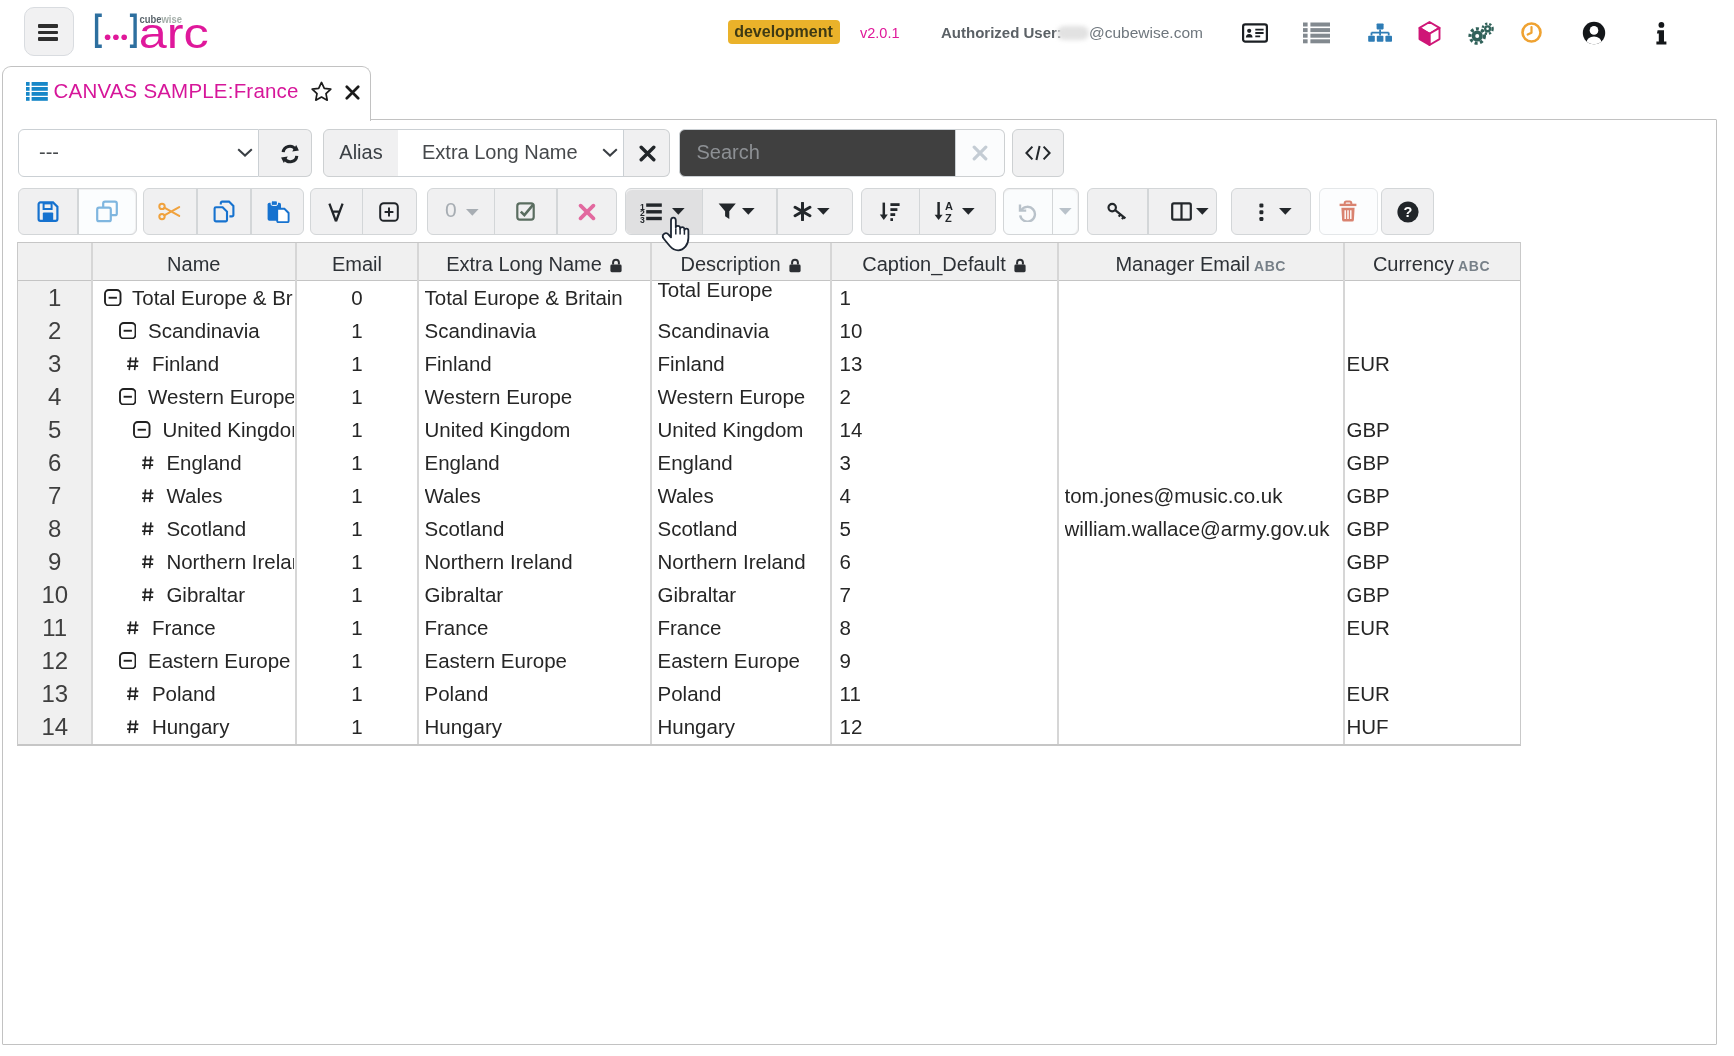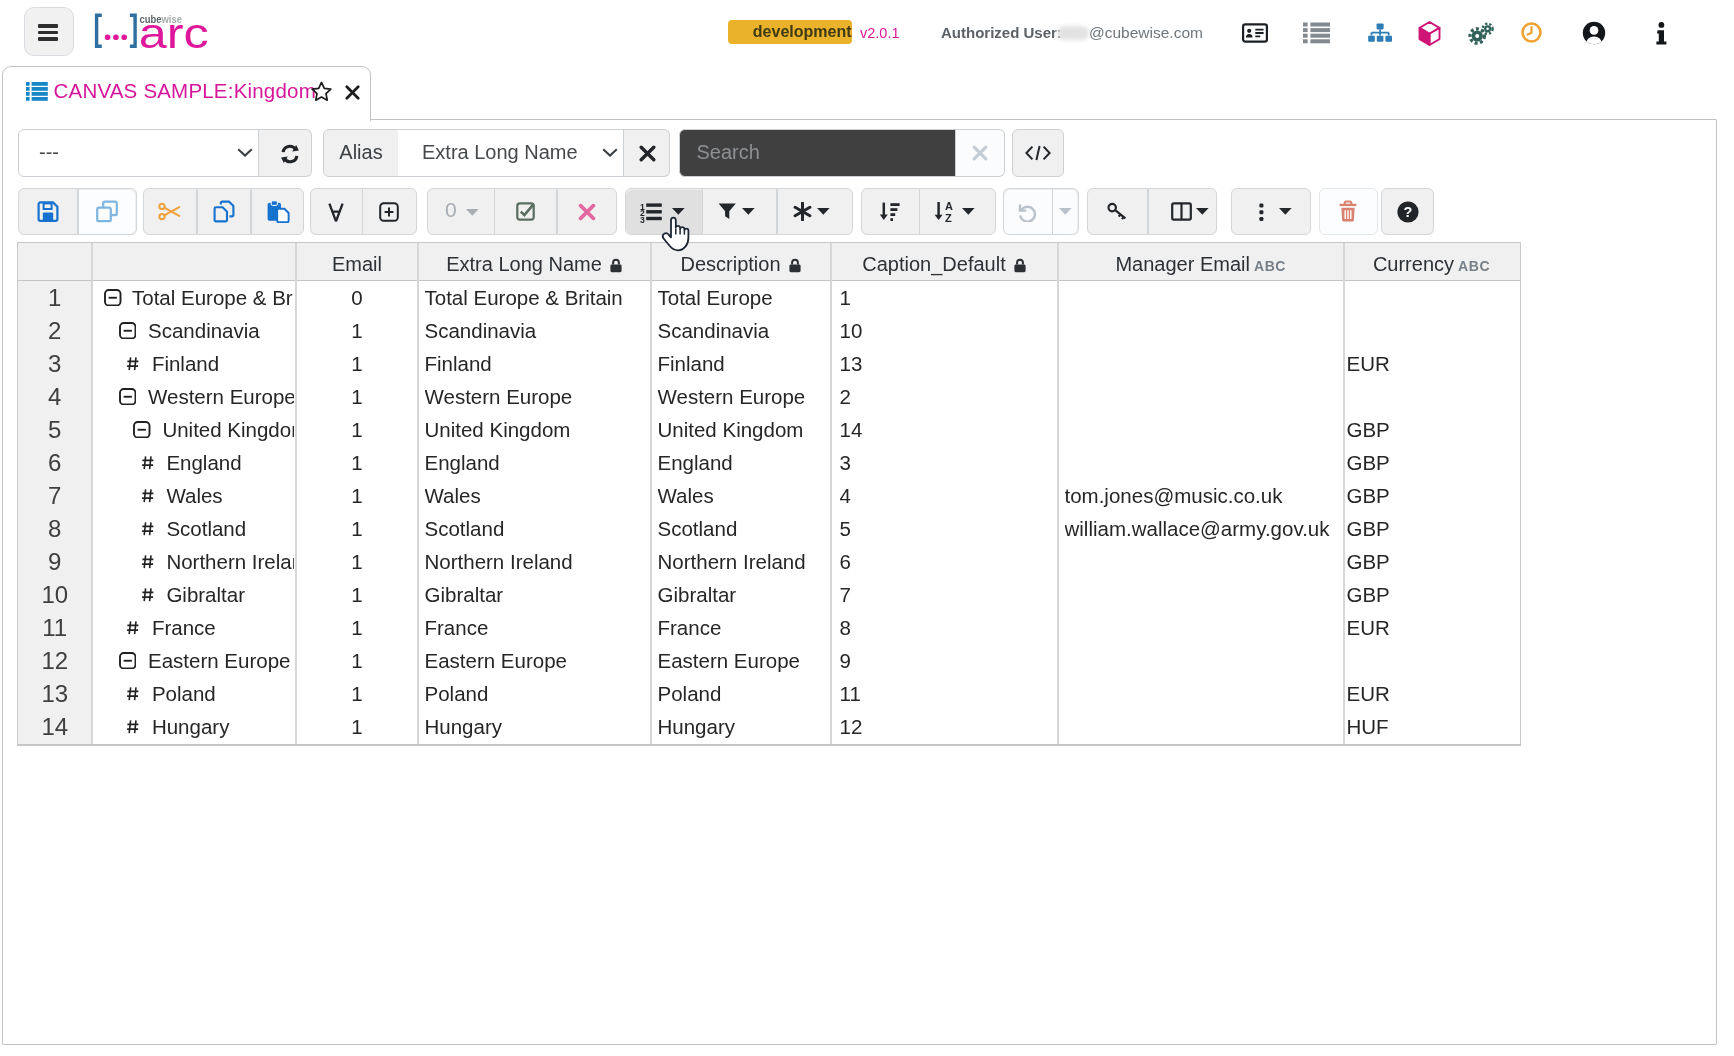--- a/index.html
+++ b/index.html
@@ -14,21 +14,21 @@
     <div class="abs" style="left:38px;top:37.2px;width:19.5px;height:3.5px;background:#2e2e2e;border-radius:1px;"></div>
     <svg class="abs" style="left:93px;top:8px;" width="125" height="44" viewBox="0 0 125 44">
       <path d="M8.8,7.2 H3.6 V38.2 H8.8" fill="none" stroke="#2d6f9f" stroke-width="3.4"></path>
       <path d="M36.9,7.2 H42.1 V38.2 H36.9" fill="none" stroke="#2d6f9f" stroke-width="3.4"></path>
       <circle cx="14.6" cy="29.2" r="2.8" fill="#e0189a"></circle>
       <circle cx="22.9" cy="29.2" r="2.8" fill="#e0189a"></circle>
       <circle cx="31.2" cy="29.2" r="2.8" fill="#e0189a"></circle>
       <text x="46.5" y="15" font-size="11.5" font-weight="bold" textLength="42.5" lengthAdjust="spacingAndGlyphs"><tspan fill="#5a646b">cube</tspan><tspan fill="#a4aea9">wise</tspan></text>
       <text x="45.8" y="40" font-size="42" fill="#df189b" textLength="70" lengthAdjust="spacingAndGlyphs">arc</text>
     </svg>
-    <div class="abs" style="left:727.5px;top:19.5px;width:124px;height:24.5px;background:#eab22a;border-radius:4px;color:#3e3a14;font-size:16px;font-weight:bold;text-align:right;line-height:24.5px;box-sizing:border-box;">development</div>
+    <div class="abs" style="left:727.5px;top:19.5px;width:112px;height:24.5px;background:#eab22a;border-radius:4px;color:#3e3a14;font-size:16px;font-weight:bold;text-align:center;line-height:24.5px;box-sizing:border-box;">development</div>
     <div class="abs" style="left:860px;top:24px;width:60px;height:18px;color:#e0189a;font-size:14.5px;line-height:18px;">v2.0.1</div>
     <div class="abs" style="left:941px;top:24px;width:300px;height:18px;color:#5b6166;font-size:15px;font-weight:bold;line-height:18px;">Authorized User:</div>
     <div class="abs" style="left:1057px;top:26px;width:32px;height:14px;background:#e2e2e2;border-radius:7px;filter:blur(2px);"></div>
     <div class="abs" style="left:1089px;top:24px;width:200px;height:18px;color:#6e767d;font-size:15.5px;line-height:18px;">@cubewise.com</div>
     <svg class="abs" style="left:1242px;top:23px;" width="26" height="20" viewBox="0 0 26 20">
       <rect x="1.1" y="1.4" width="23.8" height="17.2" rx="2.2" fill="none" stroke="#1b1f23" stroke-width="2.2"></rect>
       <circle cx="7.2" cy="7.8" r="2.1" fill="#1b1f23"></circle>
       <path d="M3.9,14.6 Q3.9,10.9 7.2,10.9 Q10.5,10.9 10.5,14.6 Z" fill="#1b1f23"></path>
       <path d="M13.3,6.6 H21.6 M13.3,10 H21.6 M13.3,13.4 H18.2" stroke="#1b1f23" stroke-width="1.9"></path>
     </svg>
@@ -87,21 +87,21 @@
     <svg class="abs" style="left:25.8px;top:82px;z-index:4;" width="22" height="19" viewBox="0 0 22 19">
       <rect x="0" y="0" width="3.6" height="3.8" fill="#1787c8"></rect>
       <rect x="5.6" y="0" width="16.2" height="3.8" fill="#1787c8"></rect>
       <rect x="0" y="5" width="3.6" height="3.8" fill="#1787c8"></rect>
       <rect x="5.6" y="5" width="16.2" height="3.8" fill="#1787c8"></rect>
       <rect x="0" y="10" width="3.6" height="3.8" fill="#1787c8"></rect>
       <rect x="5.6" y="10" width="16.2" height="3.8" fill="#1787c8"></rect>
       <rect x="0" y="15" width="3.6" height="3.8" fill="#1787c8"></rect>
       <rect x="5.6" y="15" width="16.2" height="3.8" fill="#1787c8"></rect>
     </svg>
-    <div class="abs" style="left:53.5px;top:66px;width:250px;height:54px;color:#d6169a;font-size:20.5px;line-height:50px;letter-spacing:0.2px;z-index:4;white-space:nowrap;">CANVAS SAMPLE:Kingdom</div>
+    <div class="abs" style="left:53.5px;top:66px;width:250px;height:54px;color:#d6169a;font-size:20.5px;line-height:50px;letter-spacing:0.2px;z-index:4;white-space:nowrap;">CANVAS SAMPLE:France</div>
     <svg class="abs" style="left:311px;top:81px;z-index:4;" width="21" height="21" viewBox="0 0 21 21">
       <polygon points="10.5,1.4 13.3,7.4 19.8,8.2 15,12.7 16.2,19.2 10.5,16 4.8,19.2 6,12.7 1.2,8.2 7.7,7.4" fill="none" stroke="#1b1b1b" stroke-width="1.7" stroke-linejoin="round"></polygon>
     </svg>
     <svg class="abs" style="left:344.5px;top:84.5px;z-index:4;" width="15" height="15" viewBox="0 0 15 15">
       <path d="M1.8,1.8 L13.2,13.2 M13.2,1.8 L1.8,13.2" stroke="#1b1b1b" stroke-width="2.7" stroke-linecap="round"></path>
     </svg>
     <div class="abs" style="left:18px;top:128.5px;width:241px;height:48px;background:#fff;border:1.5px solid #cbd0d4;border-radius:6px 0 0 6px;box-sizing:border-box;color:#46494c;font-size:20px;line-height:45px;padding-left:20px;">---</div>
     <svg class="abs" style="left:237px;top:148px;" width="16" height="9" viewBox="0 0 16 9">
       <polyline points="1.2,1.2 8,7.6 14.8,1.2" fill="none" stroke="#3a3f44" stroke-width="2"></polyline>
     </svg>
@@ -282,20 +282,21 @@
     <div class="abs" style="left:16.6px;top:241.9px;width:1.5px;height:503.5px;background:#c9c9c9;"></div>
     <div class="abs" style="left:1519.5px;top:241.9px;width:1.5px;height:503.5px;background:#c9c9c9;"></div>
     <div class="abs" style="left:18px;top:279.6px;width:1501.5px;height:1.5px;background:#c4c4c4;"></div>
     <div class="abs" style="left:90.5px;top:243.3px;width:2px;height:500.7px;background:#d6d6d6;"></div>
     <div class="abs" style="left:295px;top:243.3px;width:2px;height:500.7px;background:#d6d6d6;"></div>
     <div class="abs" style="left:417px;top:243.3px;width:2px;height:500.7px;background:#d6d6d6;"></div>
     <div class="abs" style="left:650px;top:243.3px;width:2px;height:500.7px;background:#d6d6d6;"></div>
     <div class="abs" style="left:830px;top:243.3px;width:2px;height:500.7px;background:#d6d6d6;"></div>
     <div class="abs" style="left:1057px;top:243.3px;width:2px;height:500.7px;background:#d6d6d6;"></div>
     <div class="abs" style="left:1342.5px;top:243.3px;width:2px;height:500.7px;background:#d6d6d6;"></div>
+    <div class="abs" style="left:91.5px;top:243.3px;width:204.5px;height:37.7px;color:#2d3136;font-size:20px;line-height:42px;text-align:center;">Name</div>
     <div class="abs" style="left:296px;top:243.3px;width:122px;height:37.7px;color:#2d3136;font-size:20px;line-height:42px;text-align:center;">Email</div>
     <div class="abs" style="left:418px;top:243.3px;width:233px;height:37.7px;color:#2d3136;font-size:20px;line-height:42px;text-align:center;">Extra Long Name<svg style="display:inline-block;vertical-align:-2px;margin-left:7px;" width="14" height="15" viewBox="0 0 14 15">
         <path d="M4.1,6.6 V4.6 a2.9,2.9 0 0 1 5.8,0 V6.6" fill="none" stroke="#2c2f33" stroke-width="2"></path>
         <rect x="1.4" y="6.6" width="11.2" height="7.6" rx="1.4" fill="#2c2f33"></rect>
       </svg></div>
     <div class="abs" style="left:651px;top:243.3px;width:180px;height:37.7px;color:#2d3136;font-size:20px;line-height:42px;text-align:center;">Description<svg style="display:inline-block;vertical-align:-2px;margin-left:7px;" width="14" height="15" viewBox="0 0 14 15">
         <path d="M4.1,6.6 V4.6 a2.9,2.9 0 0 1 5.8,0 V6.6" fill="none" stroke="#2c2f33" stroke-width="2"></path>
         <rect x="1.4" y="6.6" width="11.2" height="7.6" rx="1.4" fill="#2c2f33"></rect>
       </svg></div>
     <div class="abs" style="left:831px;top:243.3px;width:227px;height:37.7px;color:#2d3136;font-size:20px;line-height:42px;text-align:center;">Caption_Default<svg style="display:inline-block;vertical-align:-2px;margin-left:7px;" width="14" height="15" viewBox="0 0 14 15">
@@ -305,21 +306,21 @@
     <div class="abs" style="left:1058px;top:243.3px;width:285.5px;height:37.7px;color:#2d3136;font-size:20px;line-height:42px;text-align:center;">Manager Email<span style="font-size:14px;font-weight:bold;color:#778088;letter-spacing:0.6px;"> ABC</span></div>
     <div class="abs" style="left:1343.5px;top:243.3px;width:176.0px;height:37.7px;color:#2d3136;font-size:20px;line-height:42px;text-align:center;">Currency<span style="font-size:14px;font-weight:bold;color:#778088;letter-spacing:0.6px;"> ABC</span></div>
     <div class="abs" style="left:18px;top:281px;width:73.5px;height:33px;color:#3f3f3f;font-size:24px;line-height:33px;text-align:center;">1</div>
     <svg class="abs" style="left:104px;top:288.8px;" width="17.5" height="17.5" viewBox="0 0 17.5 17.5">
       <rect x="1" y="1" width="15.5" height="15.5" rx="3.8" fill="none" stroke="#212121" stroke-width="1.9"></rect>
       <path d="M4.6,8.75 H12.9" stroke="#212121" stroke-width="1.9"></path>
     </svg>
     <div class="abs" style="left:132px;top:281px;width:162px;height:33px;color:#262626;font-size:20.5px;line-height:33px;overflow:hidden;white-space:nowrap;">Total Europe &amp; Britain</div>
     <div class="abs" style="left:296px;top:281px;width:122px;height:33px;color:#262626;font-size:20.5px;line-height:33px;text-align:center;">0</div>
     <div class="abs" style="left:424.5px;top:281px;width:224.5px;height:33px;color:#262626;font-size:20.5px;line-height:33px;white-space:nowrap;overflow:hidden;">Total Europe &amp; Britain</div>
-    <div class="abs" style="left:657.5px;top:281px;width:171.5px;height:33px;color:#262626;font-size:20.5px;line-height:33px;white-space:nowrap;overflow:hidden;">Total Europe</div>
+    <div class="abs" style="left:657.5px;top:273px;width:171.5px;height:33px;color:#262626;font-size:20.5px;line-height:33px;white-space:nowrap;overflow:hidden;">Total Europe</div>
     <div class="abs" style="left:839.5px;top:281px;width:216.5px;height:33px;color:#262626;font-size:20.5px;line-height:33px;white-space:nowrap;overflow:hidden;">1</div>
     <div class="abs" style="left:18px;top:314px;width:73.5px;height:33px;color:#3f3f3f;font-size:24px;line-height:33px;text-align:center;">2</div>
     <svg class="abs" style="left:118.6px;top:321.8px;" width="17.5" height="17.5" viewBox="0 0 17.5 17.5">
       <rect x="1" y="1" width="15.5" height="15.5" rx="3.8" fill="none" stroke="#212121" stroke-width="1.9"></rect>
       <path d="M4.6,8.75 H12.9" stroke="#212121" stroke-width="1.9"></path>
     </svg>
     <div class="abs" style="left:148px;top:314px;width:146px;height:33px;color:#262626;font-size:20.5px;line-height:33px;overflow:hidden;white-space:nowrap;">Scandinavia</div>
     <div class="abs" style="left:296px;top:314px;width:122px;height:33px;color:#262626;font-size:20.5px;line-height:33px;text-align:center;">1</div>
     <div class="abs" style="left:424.5px;top:314px;width:224.5px;height:33px;color:#262626;font-size:20.5px;line-height:33px;white-space:nowrap;overflow:hidden;">Scandinavia</div>
     <div class="abs" style="left:657.5px;top:314px;width:171.5px;height:33px;color:#262626;font-size:20.5px;line-height:33px;white-space:nowrap;overflow:hidden;">Scandinavia</div>

